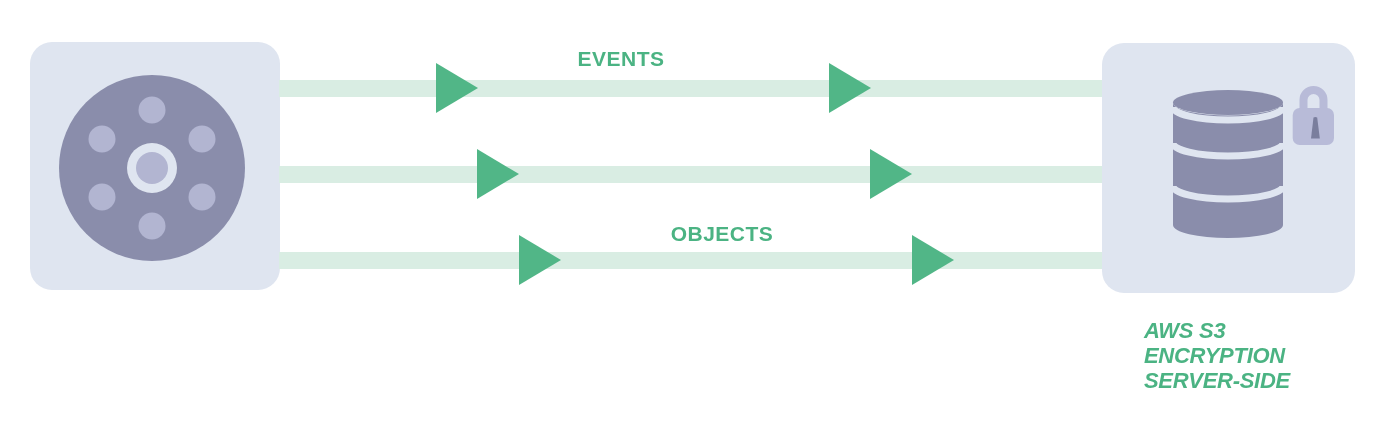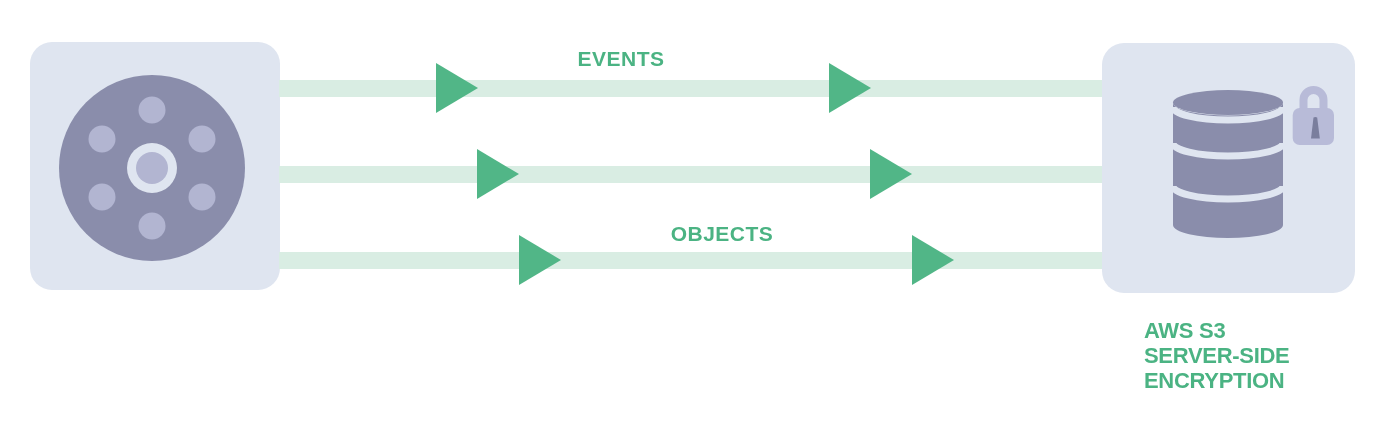--- a/index.html
+++ b/index.html
@@ -58,20 +58,21 @@
 
   .caption{
     position:absolute;
     left:1144px;top:318px;
     color:var(--accent-green,#4bb383);
     font-weight:bold;
     font-size:22px;
     line-height:25px;
     letter-spacing:-0.3px;
     white-space:nowrap;
+    font-style:italic;
   }
 
   
   .reel-body{fill:var(--icon-purple,#8a8dab);}
   .reel-dot{fill:var(--icon-light-purple,#b2b5d1);}
   .reel-hub-ring{fill:var(--tile-fill,#dfe5f0);}
   .reel-hub{fill:var(--icon-light-purple,#b2b5d1);}
   .db{fill:var(--icon-purple,#8a8dab);}
   .db-cut{fill:none;stroke:var(--tile-fill,#dfe5f0);stroke-width:7;}
   .lock-shackle{fill:none;stroke:var(--lock-purple,#b8bbd8);stroke-width:8;}
@@ -123,17 +124,17 @@
       <g>
         <path class="lock-shackle" d="M201.5 68 L201.5 57 A10 10 0 0 1 221.5 57 L221.5 68"></path>
         <rect class="lock-body" x="190.7" y="65" width="41.3" height="37" rx="7"></rect>
         <path class="lock-keyhole" d="M209 95.5 L217.8 95.5 L215.2 74.5 A3.9 3.9 0 0 0 211.5 74.5 Z"></path>
       </g>
     </svg>
   </div>
 
   <div class="caption">
     <div>AWS S3</div>
+    <div>ENCRYPTION</div>
     <div>SERVER-SIDE</div>
-    <div>ENCRYPTION</div>
   </div>
 
 </div>
 
 </body></html>

